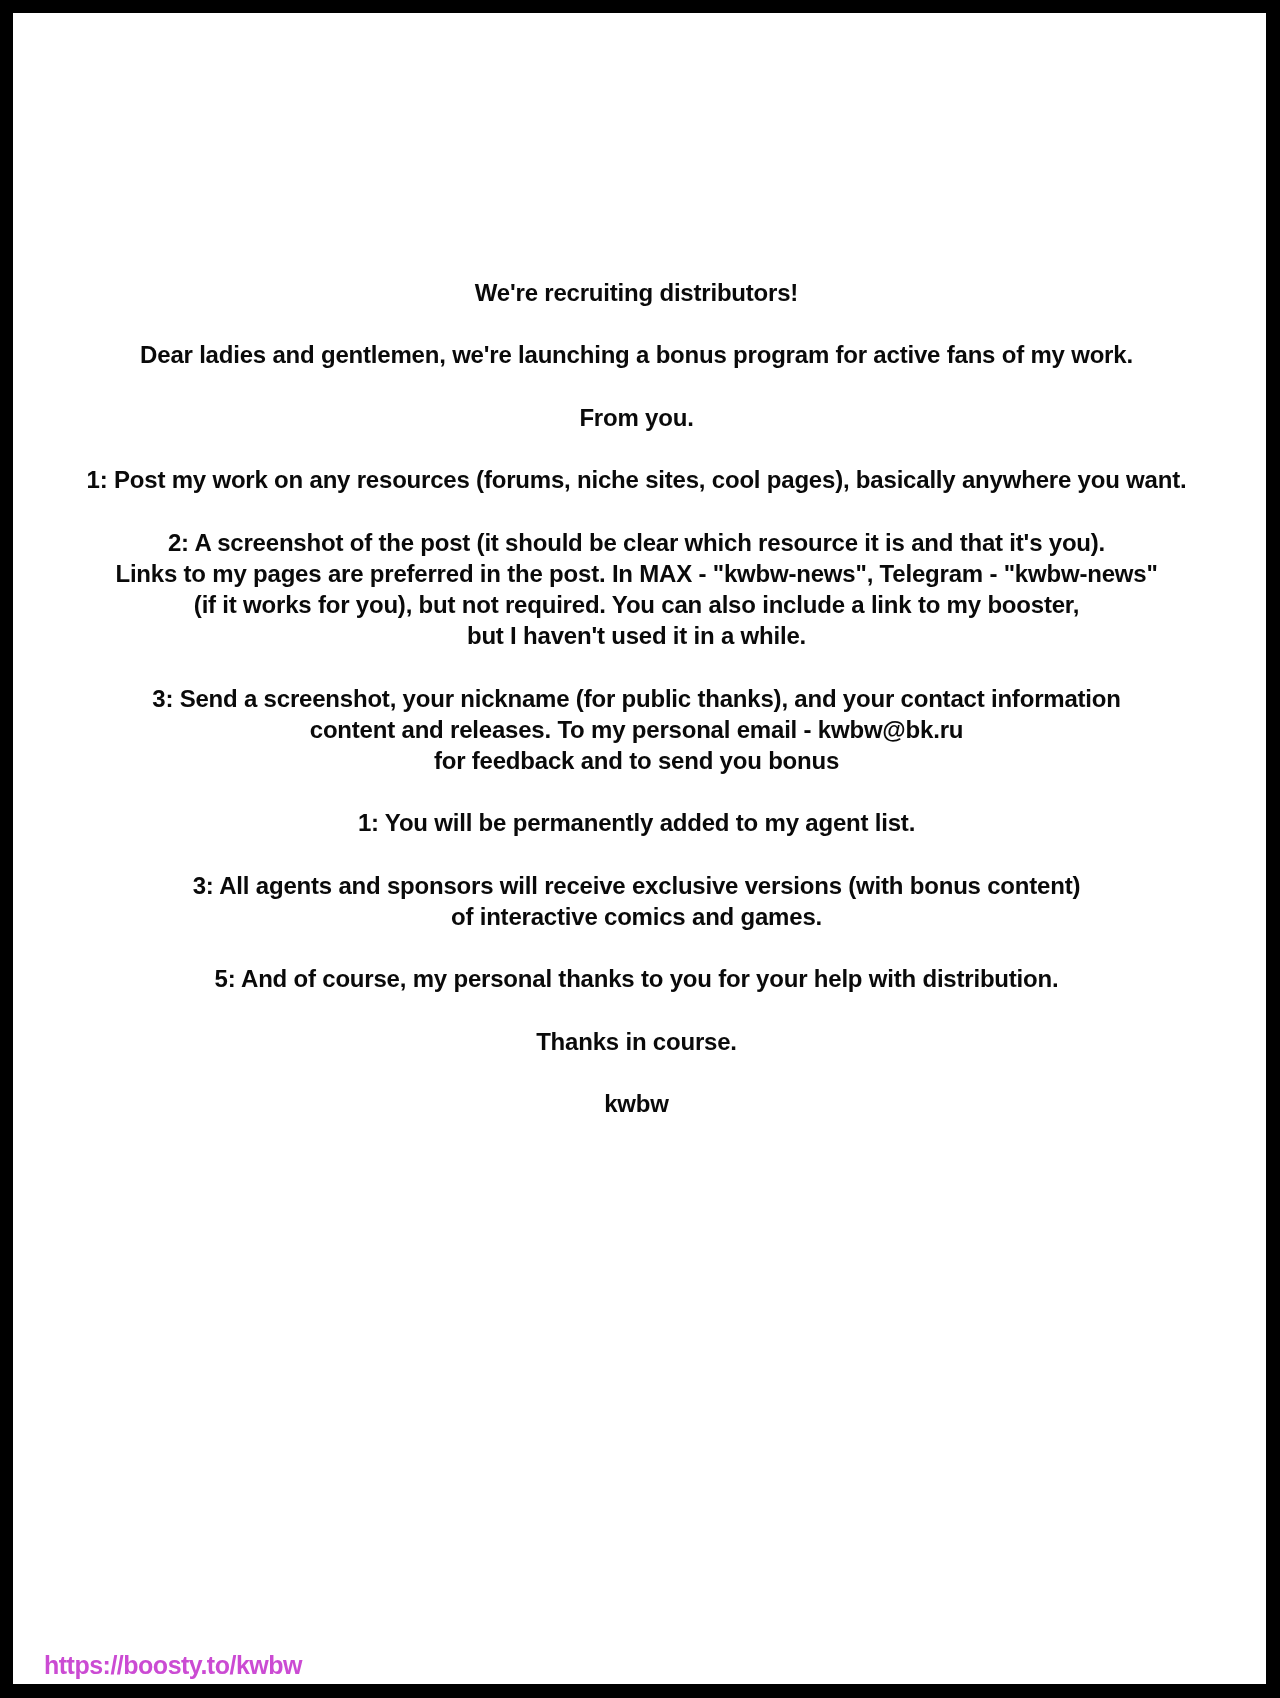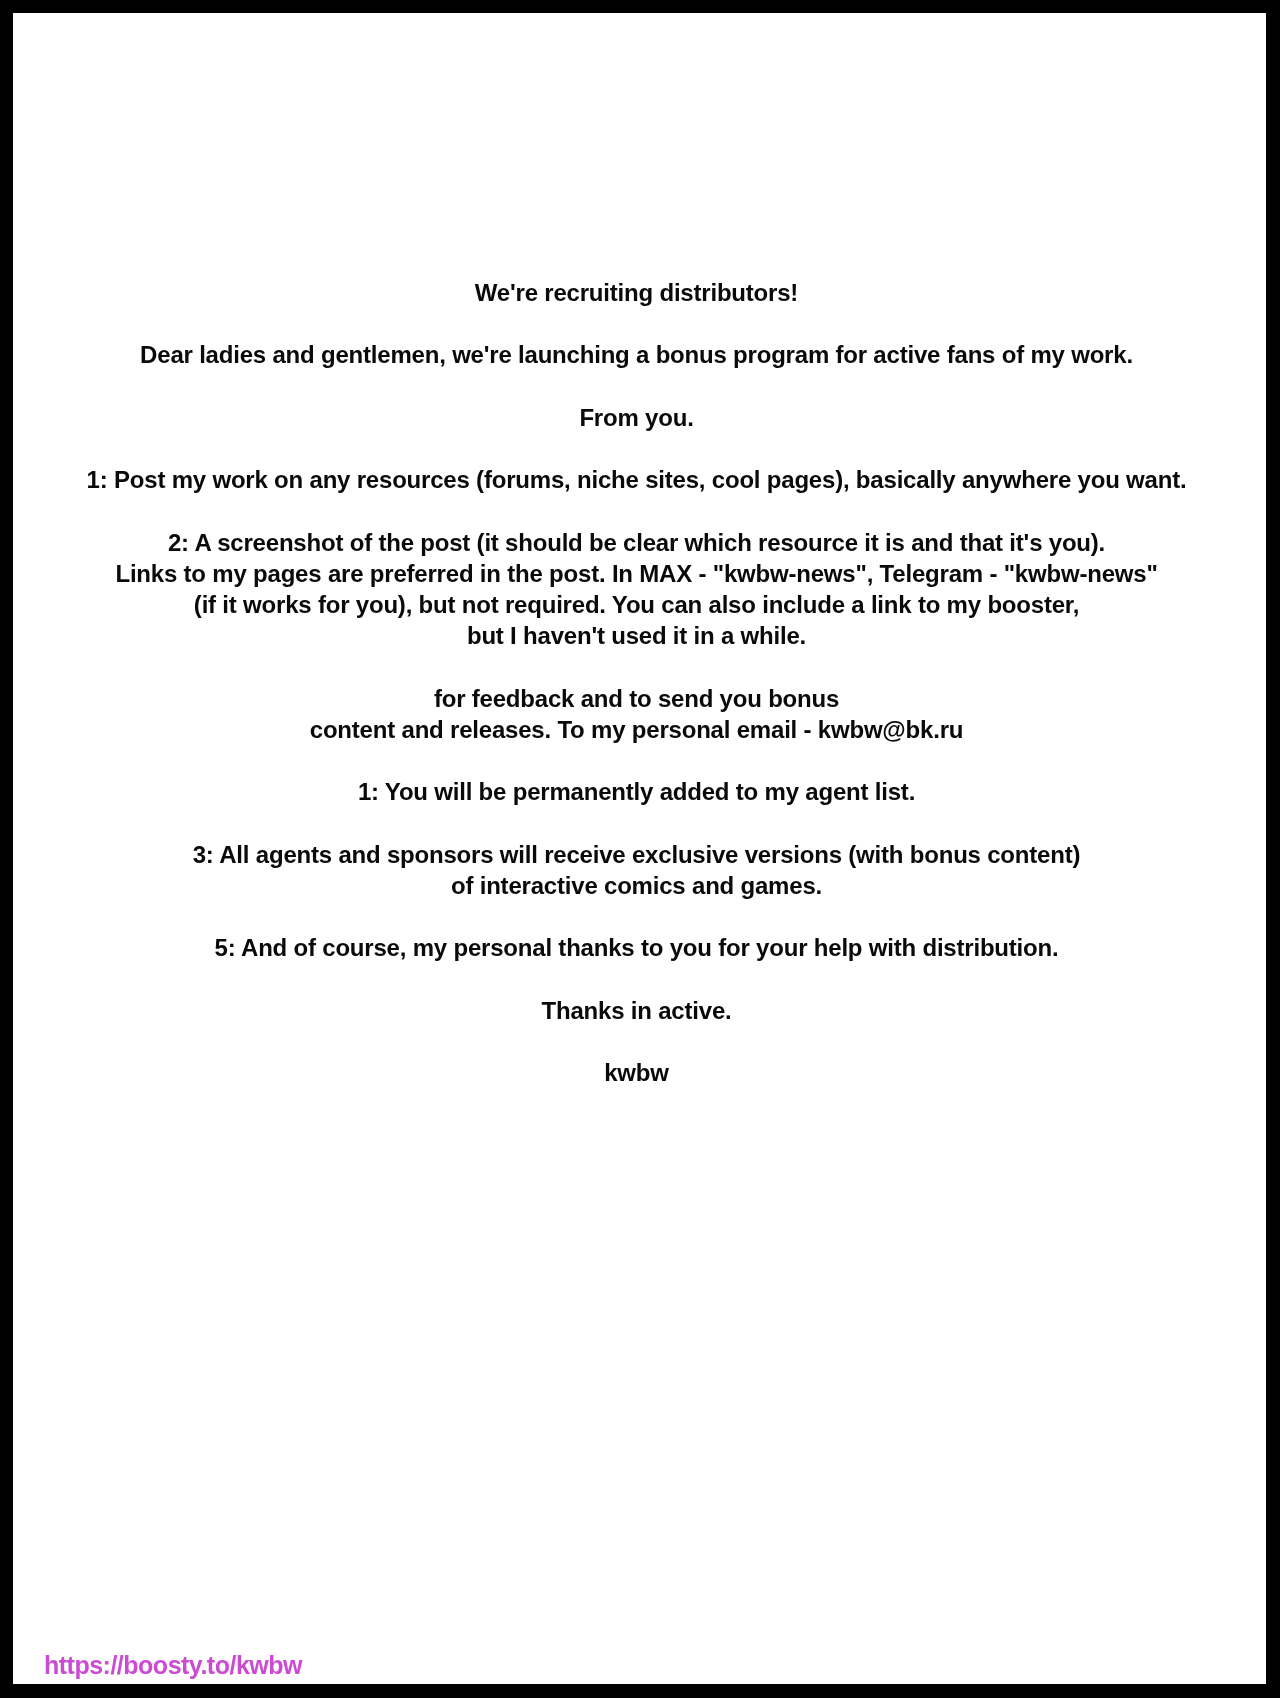--- a/index.html
+++ b/index.html
@@ -71,35 +71,36 @@
         <div class="para">
           <div class="line">1: Post my work on any resources (forums, niche sites, cool pages), basically anywhere you want.</div>
         </div>
         <div class="para">
           <div class="line">2: A screenshot of the post (it should be clear which resource it is and that it's you).</div>
           <div class="line">Links to my pages are preferred in the post. In MAX - "kwbw-news", Telegram - "kwbw-news"</div>
           <div class="line">(if it works for you), but not required. You can also include a link to my booster,</div>
           <div class="line">but I haven't used it in a while.</div>
         </div>
         <div class="para">
+          <div class="line">3: Send a screenshot, your nickname (for public thanks), and your contact information</div>
+          <div class="line">content and releases. To my personal email - kwbw@bk.ru</div>
           <div class="line">for feedback and to send you bonus</div>
-          <div class="line">content and releases. To my personal email - kwbw@bk.ru</div>
         </div>
         <div class="para">
           <div class="line">1: You will be permanently added to my agent list.</div>
         </div>
         <div class="para">
           <div class="line">3: All agents and sponsors will receive exclusive versions (with bonus content)</div>
           <div class="line">of interactive comics and games.</div>
         </div>
         <div class="para">
           <div class="line">5: And of course, my personal thanks to you for your help with distribution.</div>
         </div>
         <div class="para">
-          <div class="line">Thanks in active.</div>
+          <div class="line">Thanks in course.</div>
         </div>
         <div class="para">
           <div class="line">kwbw</div>
         </div>
       </div>
     <a class="footer-link" style="color: rgb(203, 75, 211); margin-left: 22px;">https://boosty.to/kwbw</a>
   </div>
 </div>
 
 </body></html>

